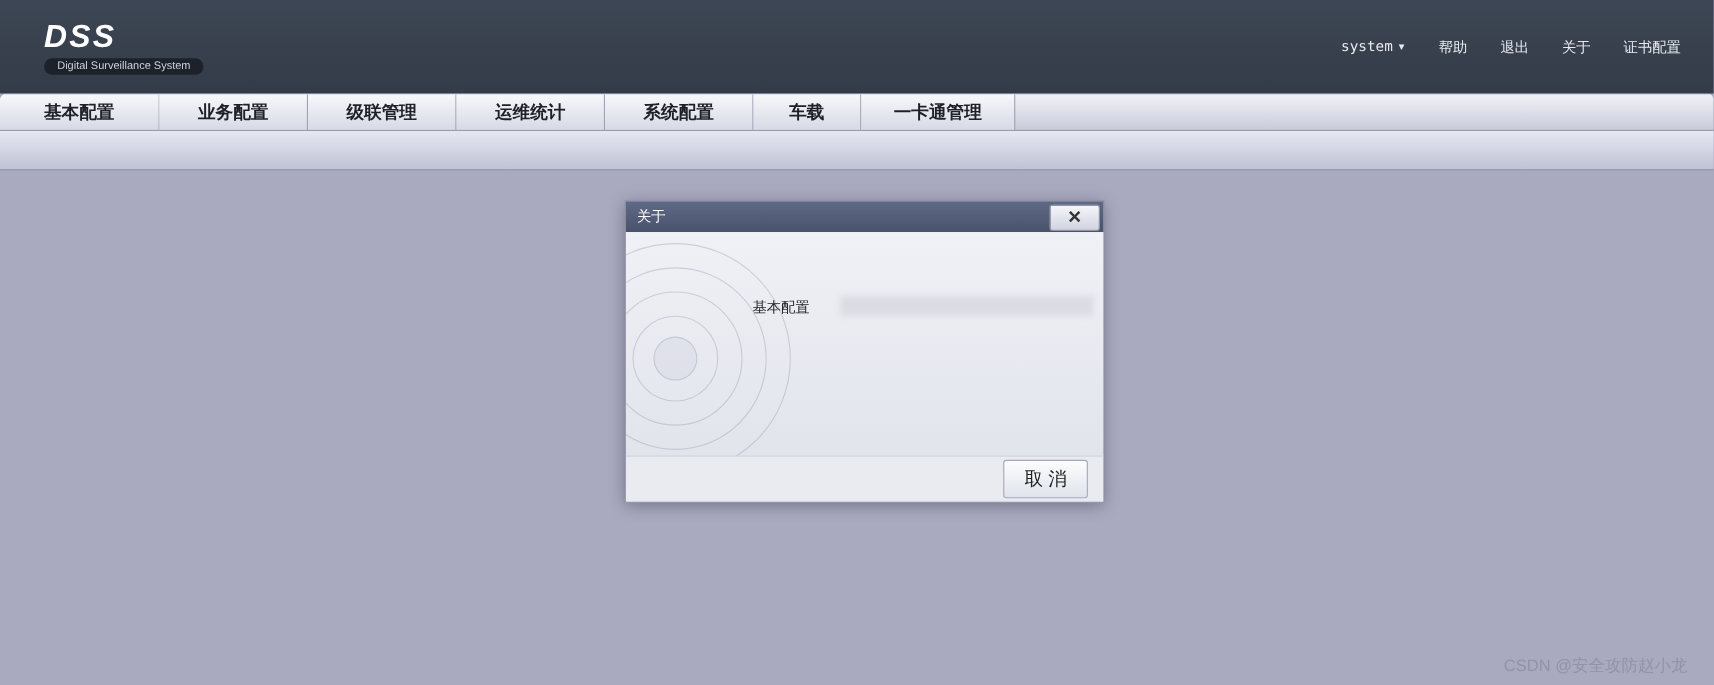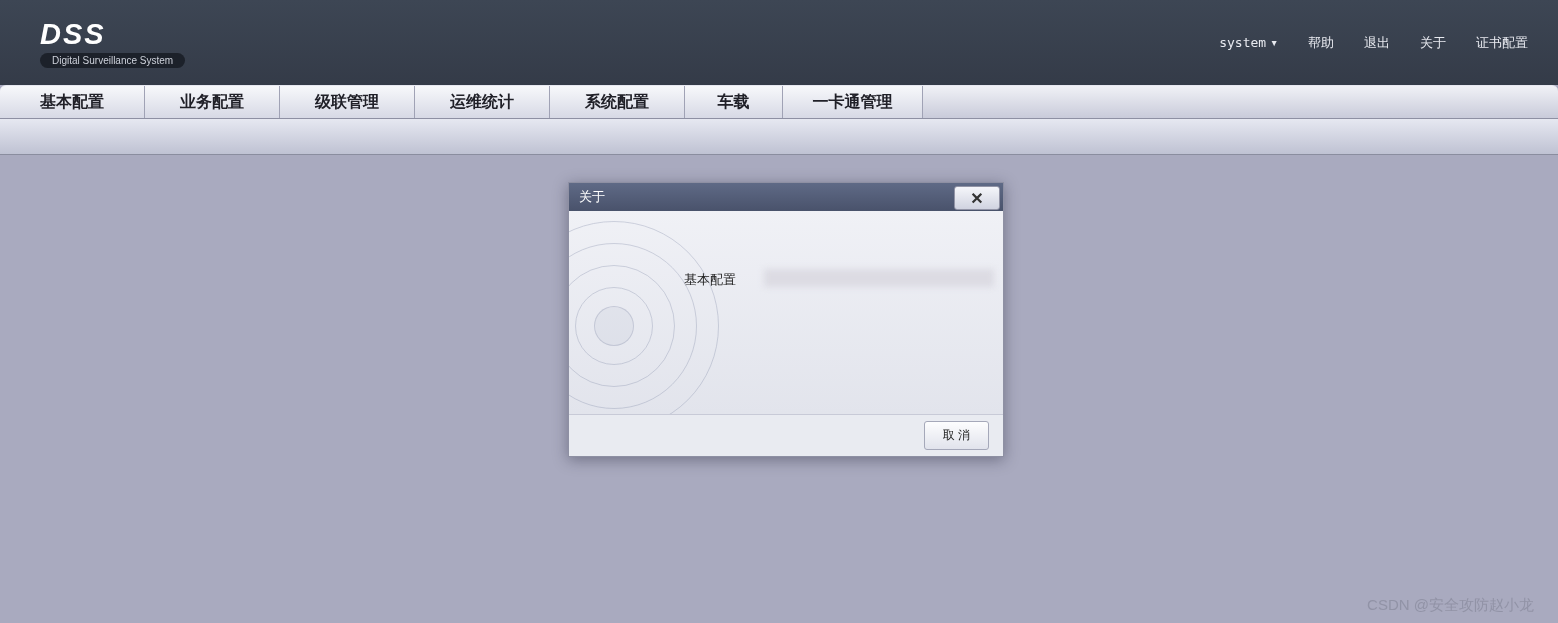--- a/index.html
+++ b/index.html
@@ -163,21 +163,21 @@
       display: flex;
       justify-content: flex-end;
       align-items: center;
       padding-right: 14px;
     }
     .dialog-btn {
       background: linear-gradient(to bottom, #fdfdfe, #e1e3ec);
       border: 1px solid #a5a8b9;
       border-radius: 3px;
       padding: 5px 18px;
-      font-size: 12px;
+      font-size: 17px;
       color: #222;
       cursor: pointer;
     }
     
     .watermark {
       position: absolute;
       right: 24px;
       bottom: 8px;
       font-size: 15px;
       color: rgba(130,132,150,0.6);

